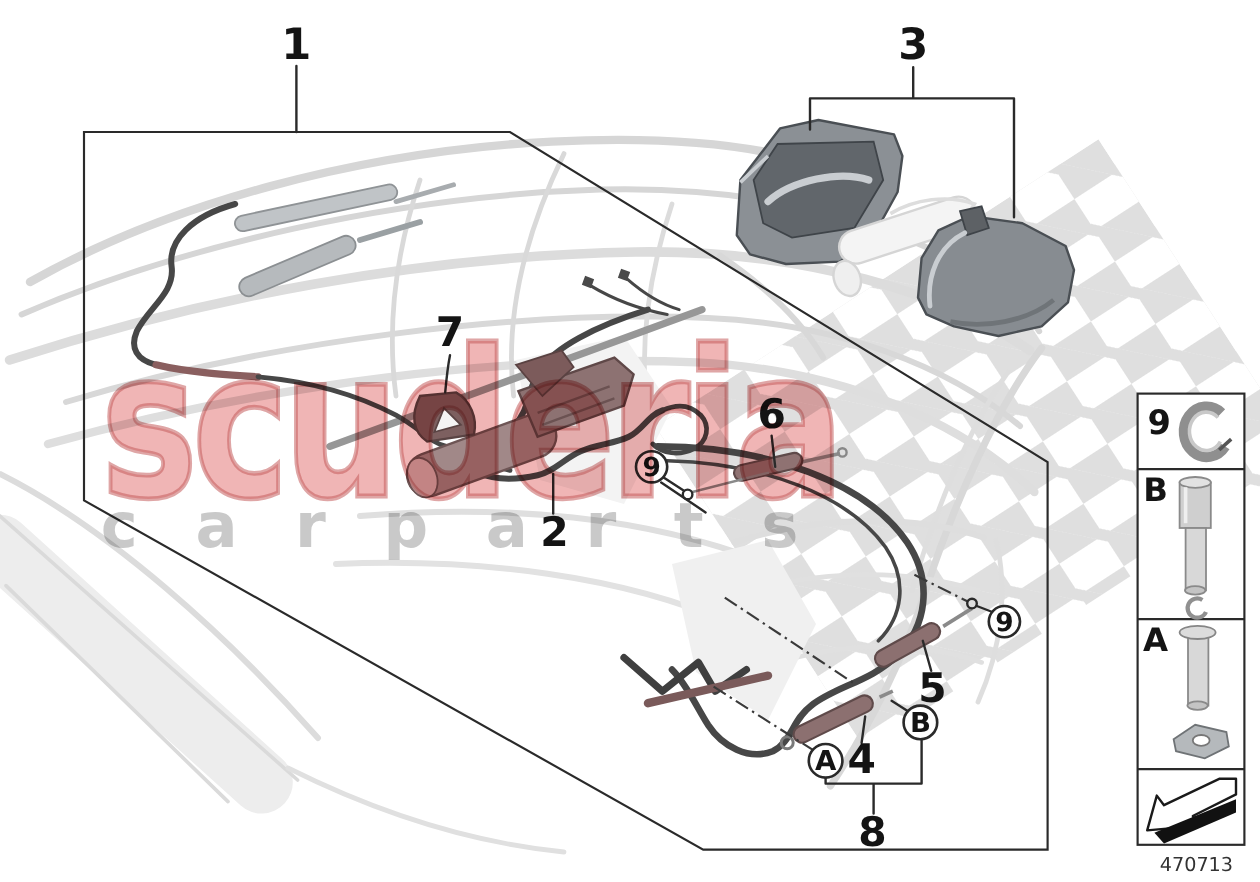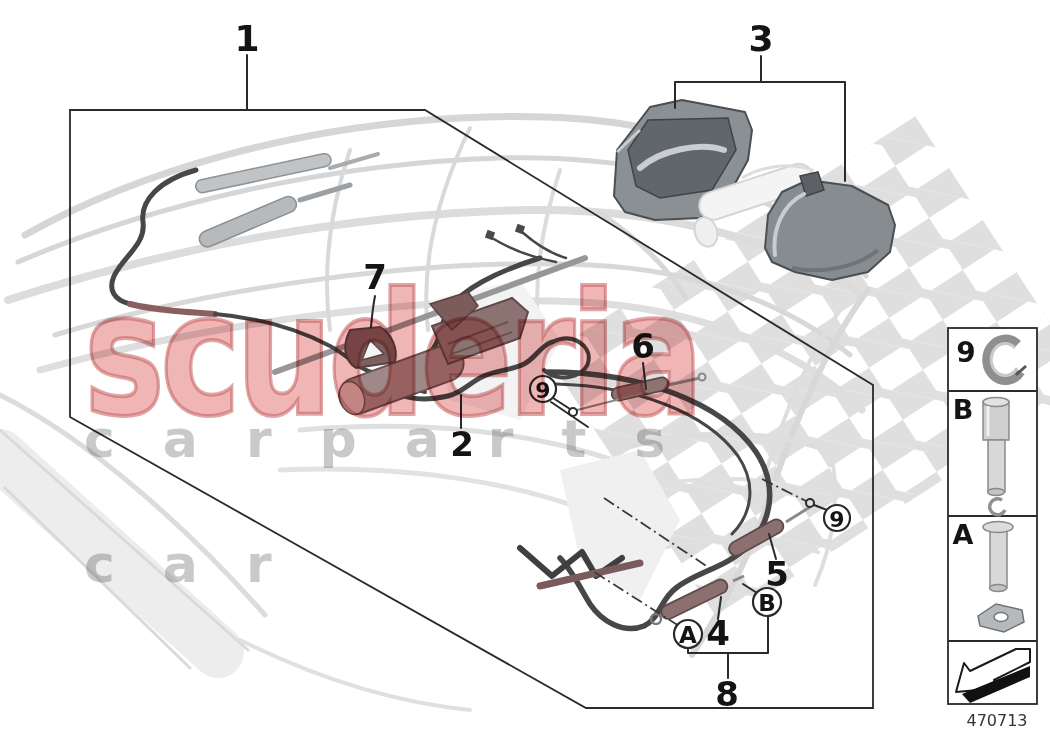--- a/index.html
+++ b/index.html
@@ -238,15 +238,14 @@
         <path d="M1030,649 L1030,662 L994,680 L1000,688 L956,692 L964,663 L970,671 L1016,649 Z" fill="#ffffff" stroke="#1a1a1a" stroke-width="2" stroke-linejoin="round"></path>
         <path d="M962,694 L1030,666 L1030,677 L970,703 Z" fill="#111111" stroke="none"></path>
       </g>
     </g>
 
     <text x="997" y="720" font-size="16" fill="#333" text-anchor="middle" dominant-baseline="central">470713</text>
   </svg>
 
   <div class="wm wm-title">scuderia</div>
   <div class="wm wm-sub row1">carparts</div>
-  <div class="wm wm-sub row2">car</div>
 
 </div>
 
 </body></html>

